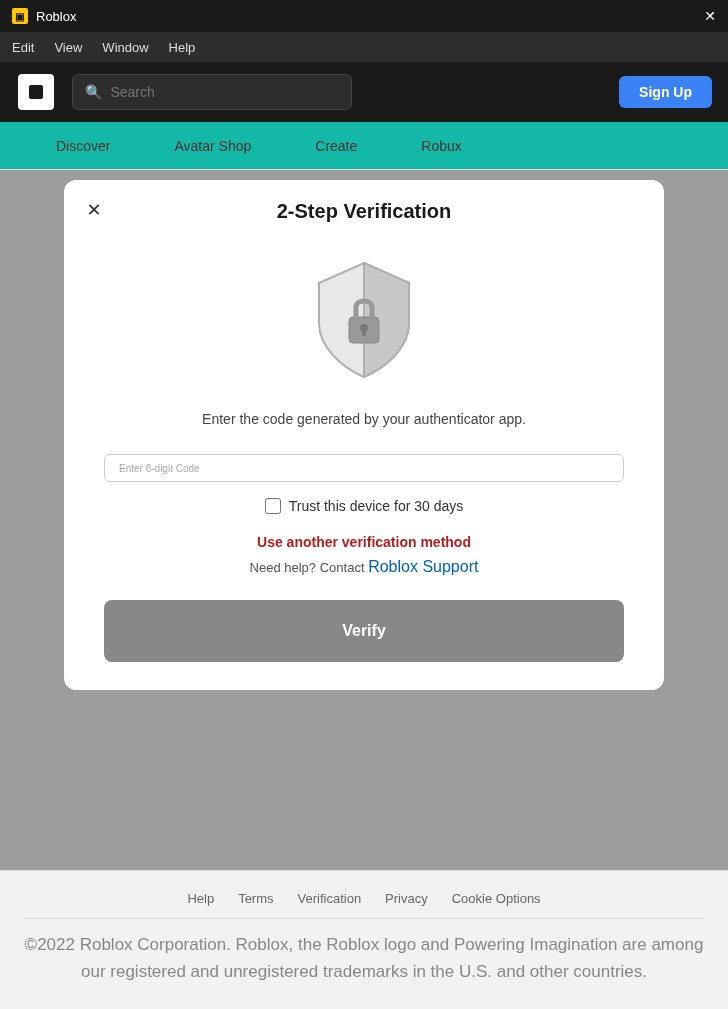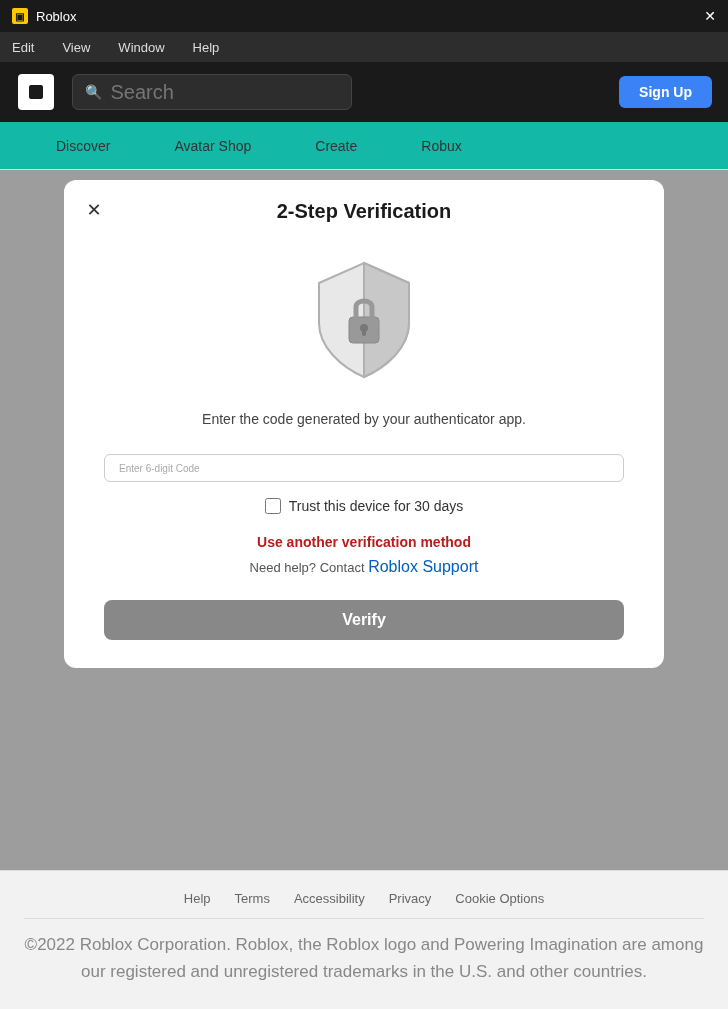--- a/index.html
+++ b/index.html
@@ -48,21 +48,21 @@
       color: white;
     }
 
     
     .menu-bar {
       display: flex;
       background: #2d2d2d;
       height: 30px;
       align-items: center;
       padding: 0 12px;
-      gap: 28px;
+      gap: 20px;
     }
     .menu-item {
       color: #ddd;
       font-size: 13px;
       cursor: pointer;
     }
 
     
     .header {
       background: #1a1a1a;
@@ -108,21 +108,21 @@
     .search-icon-svg {
       color: #888;
       font-size: 14px;
       flex-shrink: 0;
     }
     .search-input-field {
       background: none;
       border: none;
       outline: none;
       color: #fca5a5;
-      font-size: 20px;
+      font-size: 14px;
       width: 100%;
     }
     .signup-btn {
       background: #3b82f6;
       color: white;
       border: none;
       border-radius: 6px;
       padding: 8px 20px;
       font-size: 14px;
       font-weight: 600;
@@ -305,21 +305,21 @@
       text-decoration: none;
       font-size: 16px;
     }
 
     
     .verify-btn-container {
       padding: 24px 40px 28px;
     }
     .verify-btn {
       width: 100%;
-      height: 40px;
+      height: 62px;
       background: #888;
       color: white;
       border: none;
       border-radius: 8px;
       font-size: 16px;
       font-weight: 600;
       cursor: pointer;
     }
 
     
@@ -447,20 +447,20 @@
         <button class="verify-btn">Verify</button>
       </div>
     </div>
   </div>
 </div>
 
 <div class="footer">
   <div class="footer-links">
     <a class="footer-link" href="#">Help</a>
     <a class="footer-link" href="#">Terms</a>
-    <a class="footer-link" href="#">Accessibility</a>
+    <a class="footer-link" href="#">Verification</a>
     <a class="footer-link" href="#">Privacy</a>
     <a class="footer-link" href="#">Cookie Options</a>
   </div>
   <hr class="footer-divider">
   <p class="footer-copyright">©2022 Roblox Corporation. Roblox, the Roblox logo and Powering Imagination are among our registered and unregistered
 trademarks in the U.S. and other countries.</p>
 </div>
 
 </body></html>

